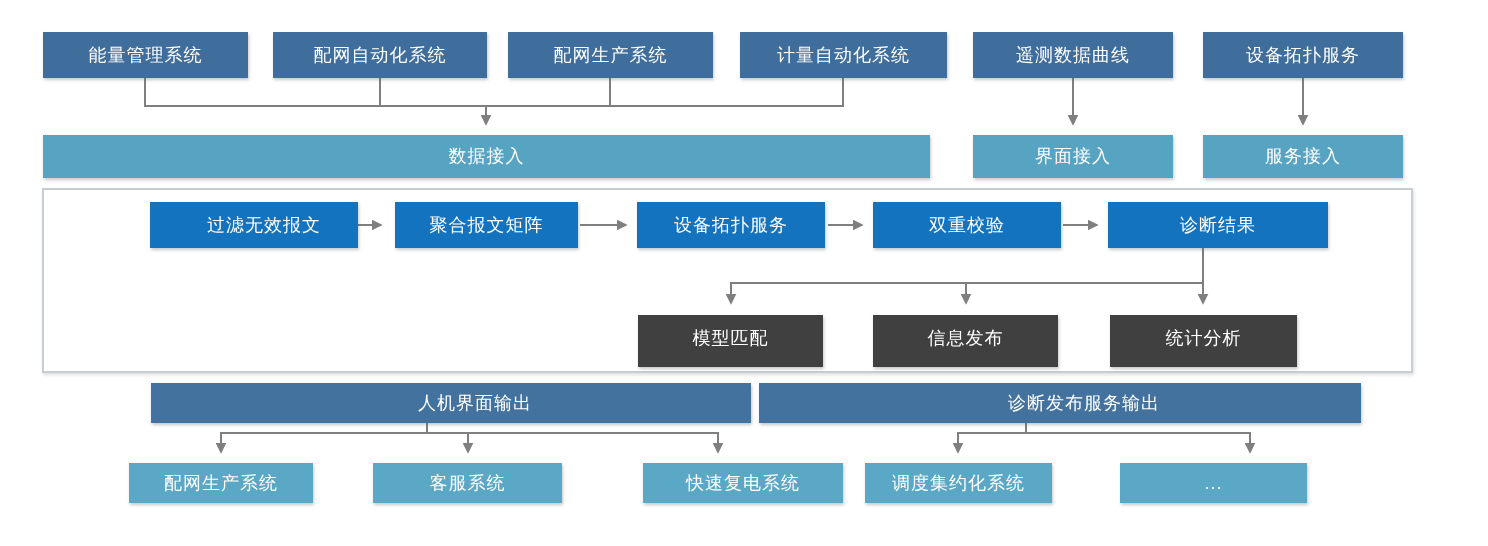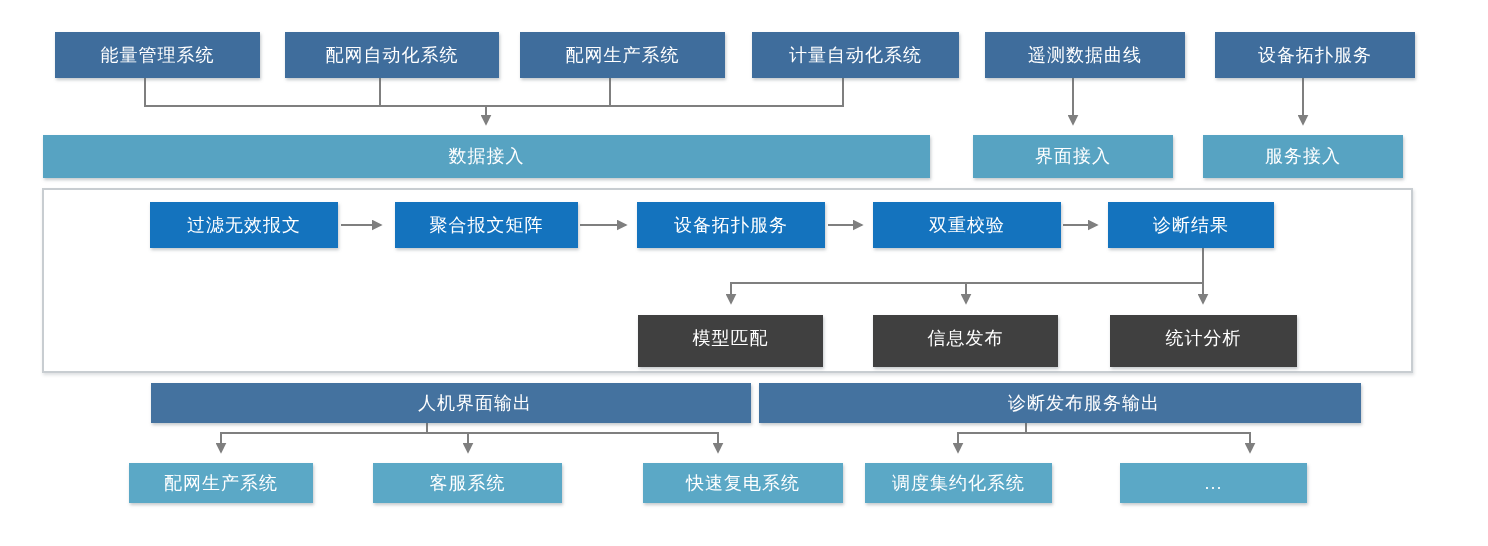--- a/index.html
+++ b/index.html
@@ -8,21 +8,21 @@
   .node{
     position:absolute;
     color:#ffffff;
     font-size:18px;
     text-align:center;
     letter-spacing:1px;
     white-space:nowrap;
     box-shadow:1px 2px 3px rgba(90,100,110,0.35);
     z-index:2;
   }
-  .src{height:46px;line-height:46px;top:32px;background:#3F6D9C;margin-left:12px;}
+  .src{height:46px;line-height:46px;top:32px;background:#3F6D9C;}
   .acc{height:43px;line-height:43px;top:135px;background:#57A3C2;}
   .proc{height:46px;line-height:46px;top:202px;background:#1473BE;}
   .res{height:52px;line-height:46px;top:315px;background:#404040;}
   .out{height:40px;line-height:40px;top:383px;background:#44729F;padding-left:48px;}
   .tgt{height:40px;line-height:40px;top:463px;background:#5BA8C6;}
   .container-frame{
     position:absolute;
     left:42px;top:188px;width:1367px;height:181px;
     border:2px solid #C8CDD1;
     box-shadow:1px 2px 3px rgba(120,128,136,0.25);
@@ -84,25 +84,25 @@
   <div class="node src" style="left:273px;width:214px;">配网自动化系统</div>
   <div class="node src" style="left:508px;width:205px;">配网生产系统</div>
   <div class="node src" style="left:740px;width:207px;">计量自动化系统</div>
   <div class="node src" style="left:973px;width:200px;">遥测数据曲线</div>
   <div class="node src" style="left:1203px;width:200px;">设备拓扑服务</div>
 
   <div class="node acc" style="left:43px;width:887px;">数据接入</div>
   <div class="node acc" style="left:973px;width:200px;">界面接入</div>
   <div class="node acc" style="left:1203px;width:200px;">服务接入</div>
 
-  <div class="node proc" style="left:150px;width:188px;">过滤无效报文</div>
+  <div class="node proc" style="left:150px;width:188px;padding-left:20px;">过滤无效报文</div>
   <div class="node proc" style="left:395px;width:183px;">聚合报文矩阵</div>
   <div class="node proc" style="left:637px;width:188px;">设备拓扑服务</div>
   <div class="node proc" style="left:873px;width:188px;">双重校验</div>
-  <div class="node proc" style="left:1108px;width:166px;">诊断结果</div>
+  <div class="node proc" style="left:1108px;width:220px;">诊断结果</div>
 
   <div class="node res" style="left:638px;width:185px;">模型匹配</div>
   <div class="node res" style="left:873px;width:185px;">信息发布</div>
   <div class="node res" style="left:1110px;width:187px;">统计分析</div>
 
   <div class="node out" style="left:151px;width:552px;">人机界面输出</div>
   <div class="node out" style="left:759px;width:554px;">诊断发布服务输出</div>
 
   <div class="node tgt" style="left:129px;width:184px;">配网生产系统</div>
   <div class="node tgt" style="left:373px;width:189px;">客服系统</div>

